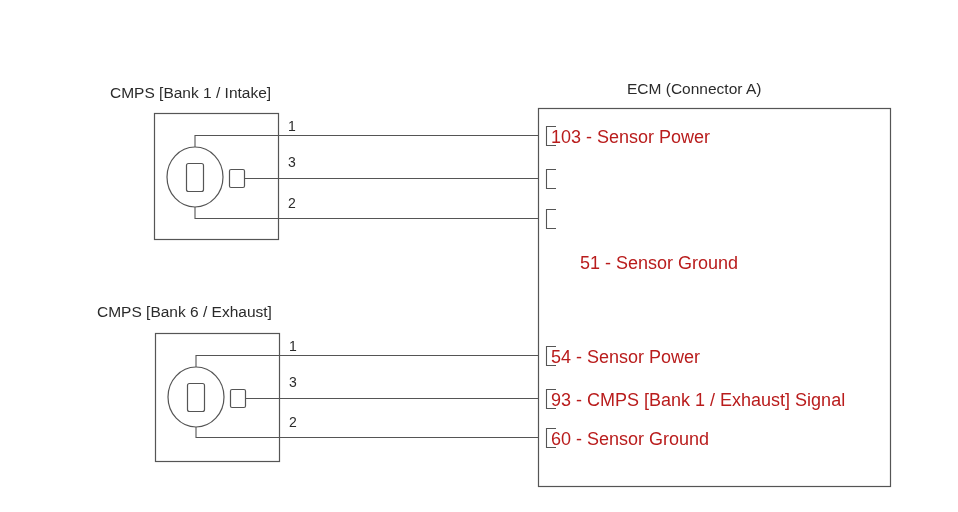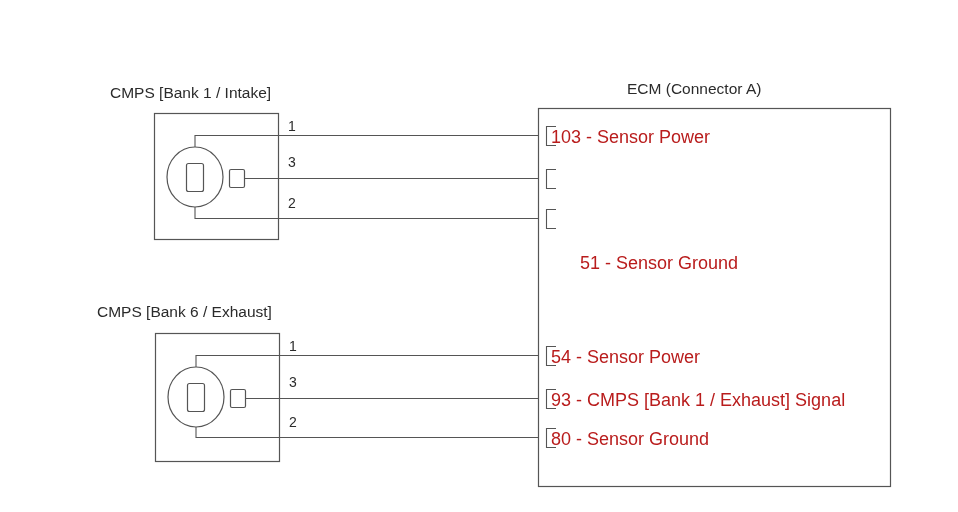--- a/index.html
+++ b/index.html
@@ -77,15 +77,15 @@
   <div class="pinnum" style="left:288px;top:195px;">2</div>
 
   <div class="pinnum" style="left:289px;top:338px;">1</div>
   <div class="pinnum" style="left:289px;top:374px;">3</div>
   <div class="pinnum" style="left:289px;top:414px;">2</div>
 
   <div class="pintext" style="left:551px;top:127px;">103 - Sensor Power</div>
   <div class="pintext" style="left:580px;top:209px;margin-top:44px;">51 - Sensor Ground</div>
   <div class="pintext" style="left:551px;top:347px;">54 - Sensor Power</div>
   <div class="pintext" style="left:551px;top:390px;">93 - CMPS [Bank 1 / Exhaust] Signal</div>
-  <div class="pintext" style="left:551px;top:429px;">80 - Sensor Ground</div>
+  <div class="pintext" style="left:551px;top:429px;">60 - Sensor Ground</div>
 
 </div>
 
 </body></html>

